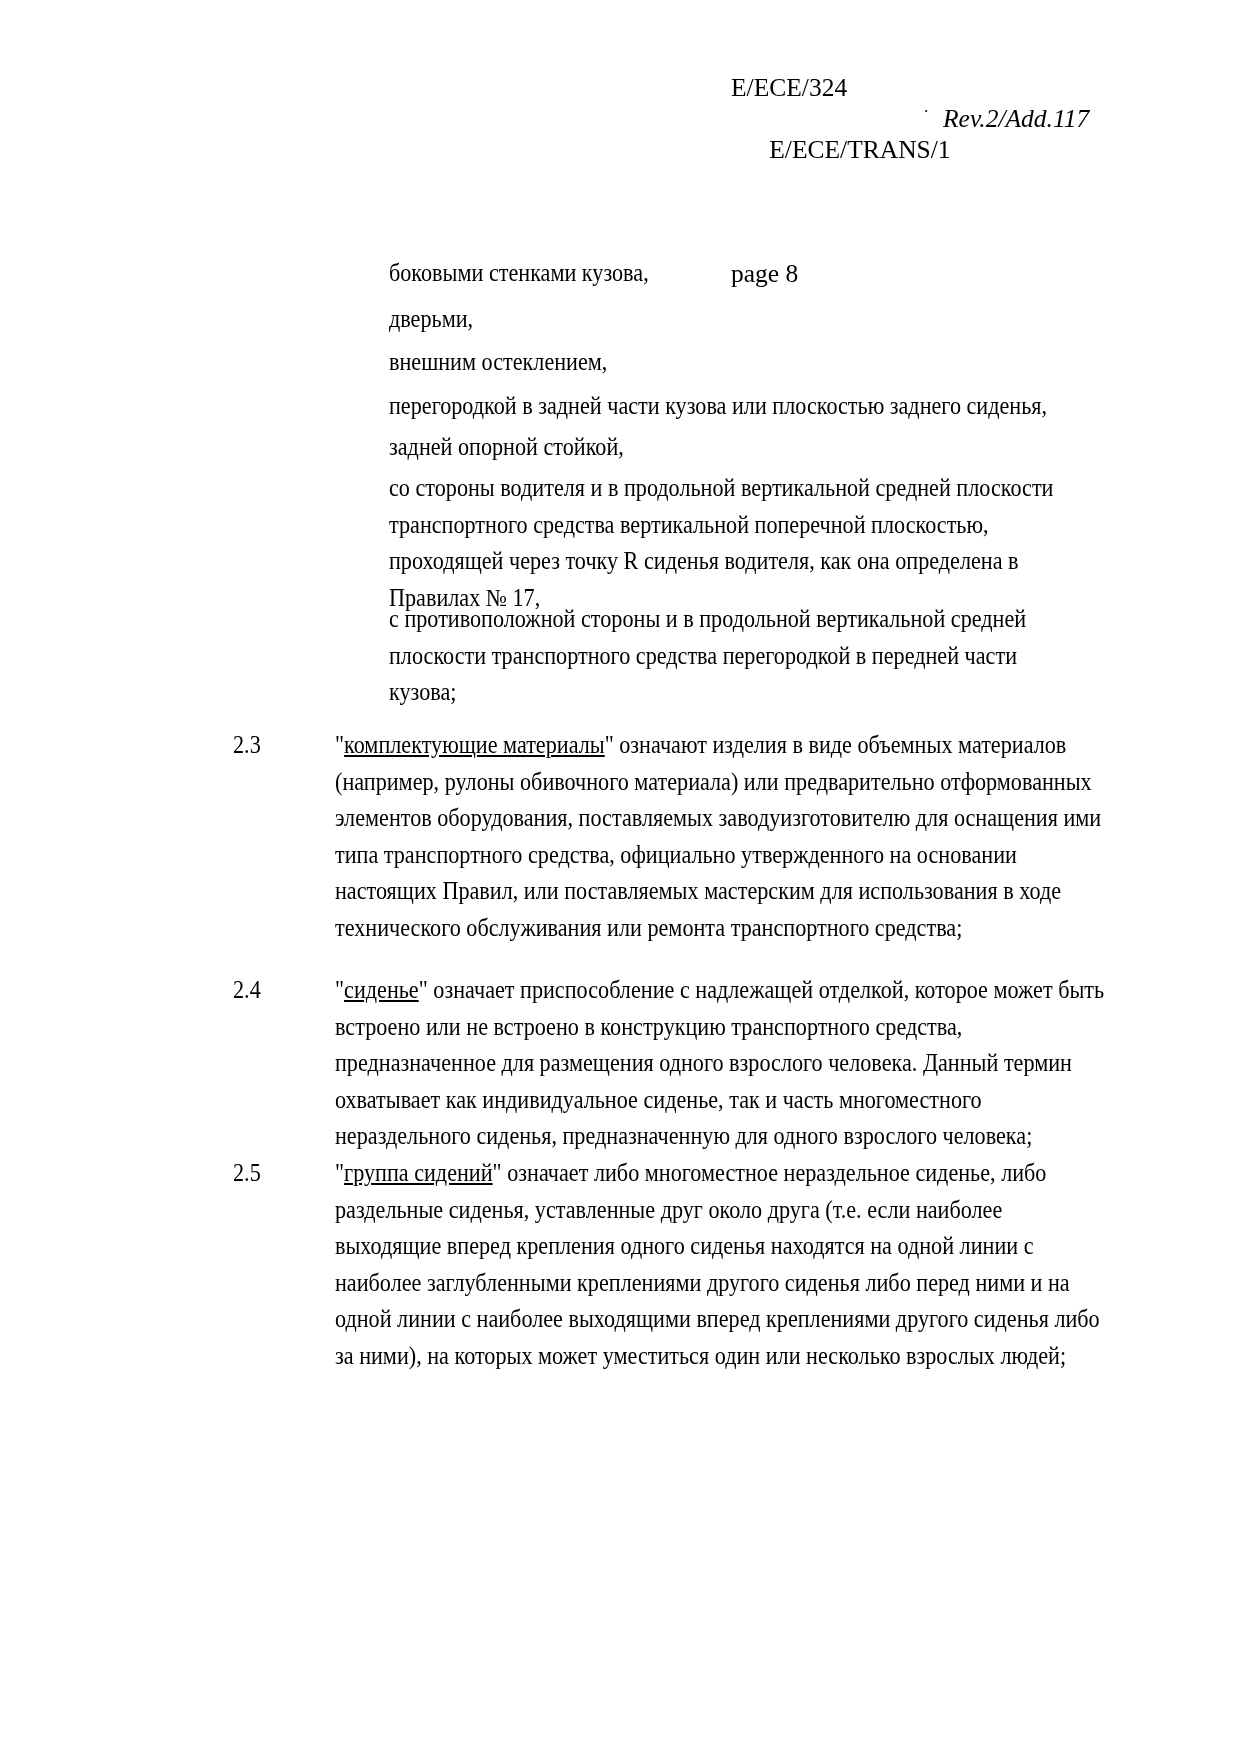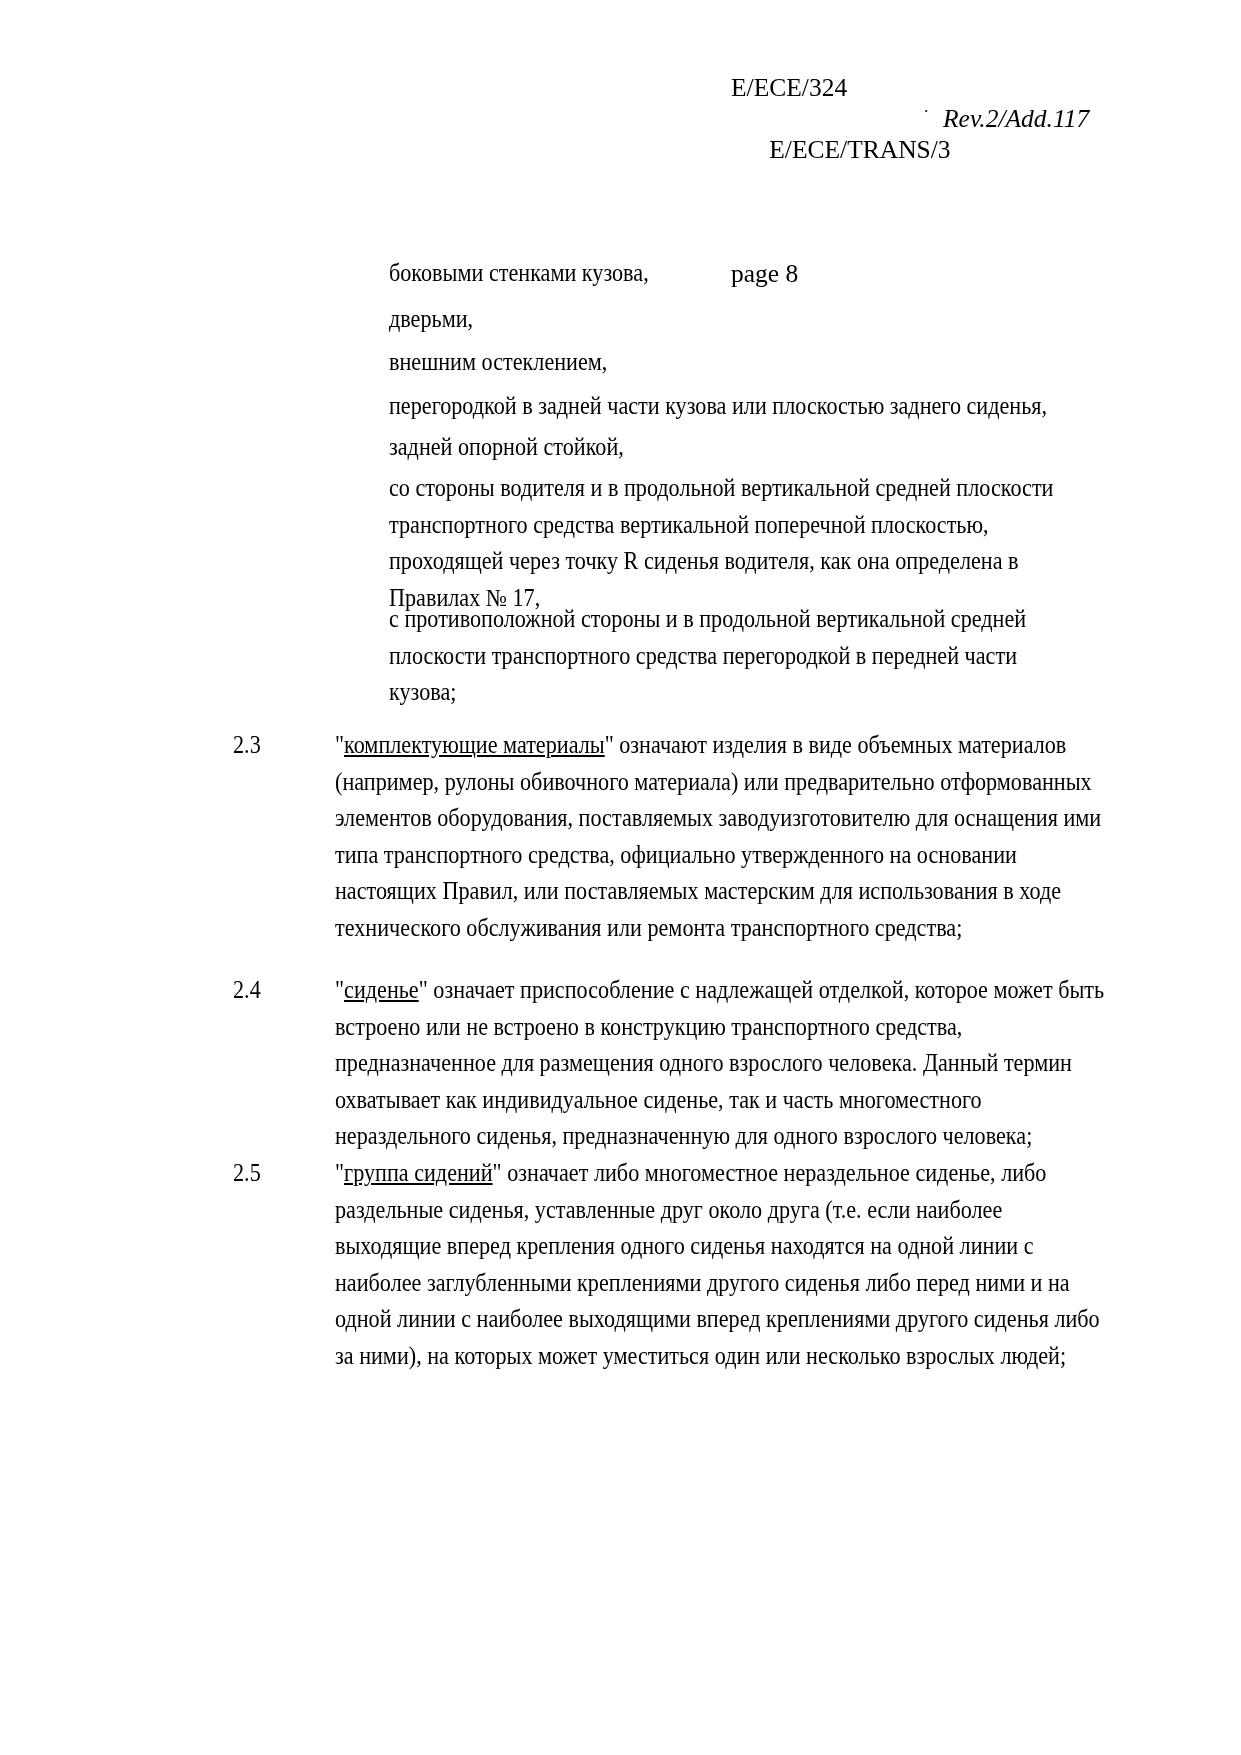--- a/index.html
+++ b/index.html
@@ -102,21 +102,21 @@
   }
 </style>
 </head>
 <body>
 
 <div class="page">
 
   <div class="doc-header">
     <div class="hdr-line">E/ECE/324</div>
     <div class="hdr-line hdr-symbol-row">
-      <span>E/ECE/TRANS/3</span>
+      <span>E/ECE/TRANS/1</span>
       <span class="hdr-tick">˙</span>
       <span class="hdr-rev">Rev.2/Add.117</span>
     </div>
     <div class="hdr-line">page 8</div>
   </div>
 
   <div class="body-area">
 
     <div class="para sub-item" style="top:255px;">боковыми стенками кузова,</div>
 

